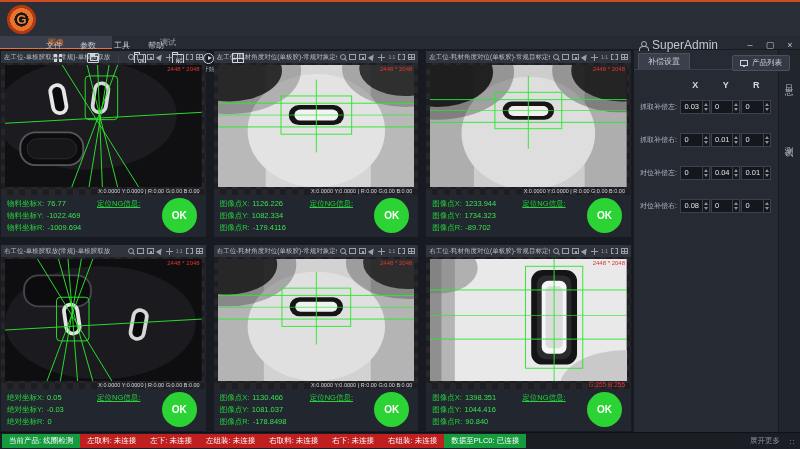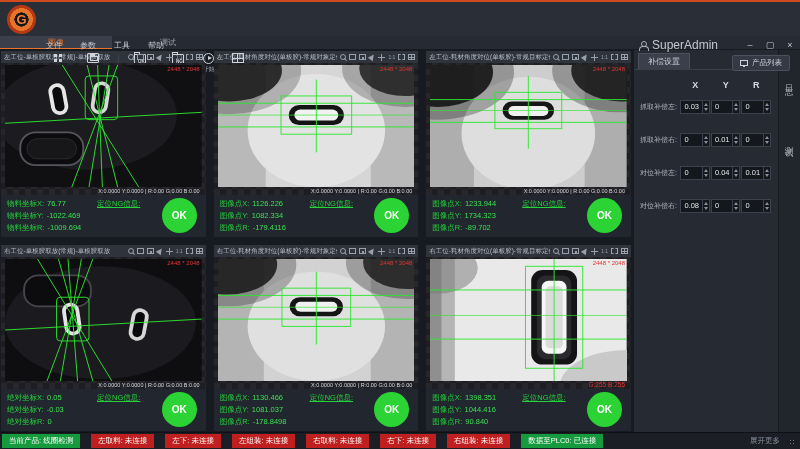--- a/index.html
+++ b/index.html
@@ -103,21 +103,21 @@
   .sd { border-left:2.5px solid transparent; border-right:2.5px solid transparent; border-top:3px solid #8a909c; }
 
   
   .sidestrip { width:22px; background:#21252c; flex:0 0 auto; border-left:1px solid #171a20; display:flex; flex-direction:column; align-items:center; }
   .vtab { writing-mode:vertical-rl; text-orientation:upright; font-size:8.5px; color:#aab0ba; letter-spacing:2px; cursor:default; }
   .vtab.v1 { margin-top:28px; }
   .vtab.v2 { margin-top:58px; }
 
   
   .statusbar { height:17px; background:#1b1e24; display:flex; align-items:center; padding:0 6px 0 2px; flex:0 0 auto; border-top:1px solid #0f1115; }
-  .chip { font-size:7.5px; color:#fff; padding:2px 7px; margin-right:11px; white-space:nowrap; }
+  .chip { font-size:7.5px; color:#fff; padding:2px 7px; margin-right:0; white-space:nowrap; }
   .chip.ok { background:#169a3e; }
   .chip.err { background:#c01f1f; }
   .sspace { flex:1; }
   .more { font-size:7.5px; color:#8a909c; margin-right:8px; }
   .grip { width:6px; height:6px; position:relative; }
   .grip::before { content:""; position:absolute; right:0; bottom:0; width:1.5px; height:1.5px; background:#6a707c;
     box-shadow:-3px 3px #6a707c, 0 3px #6a707c, -3px 0 #6a707c; transform:translate(0,-3px); }
 
   .scene line, .scene rect.gr { stroke:#2ee62e; stroke-width:1; }
 </style>

